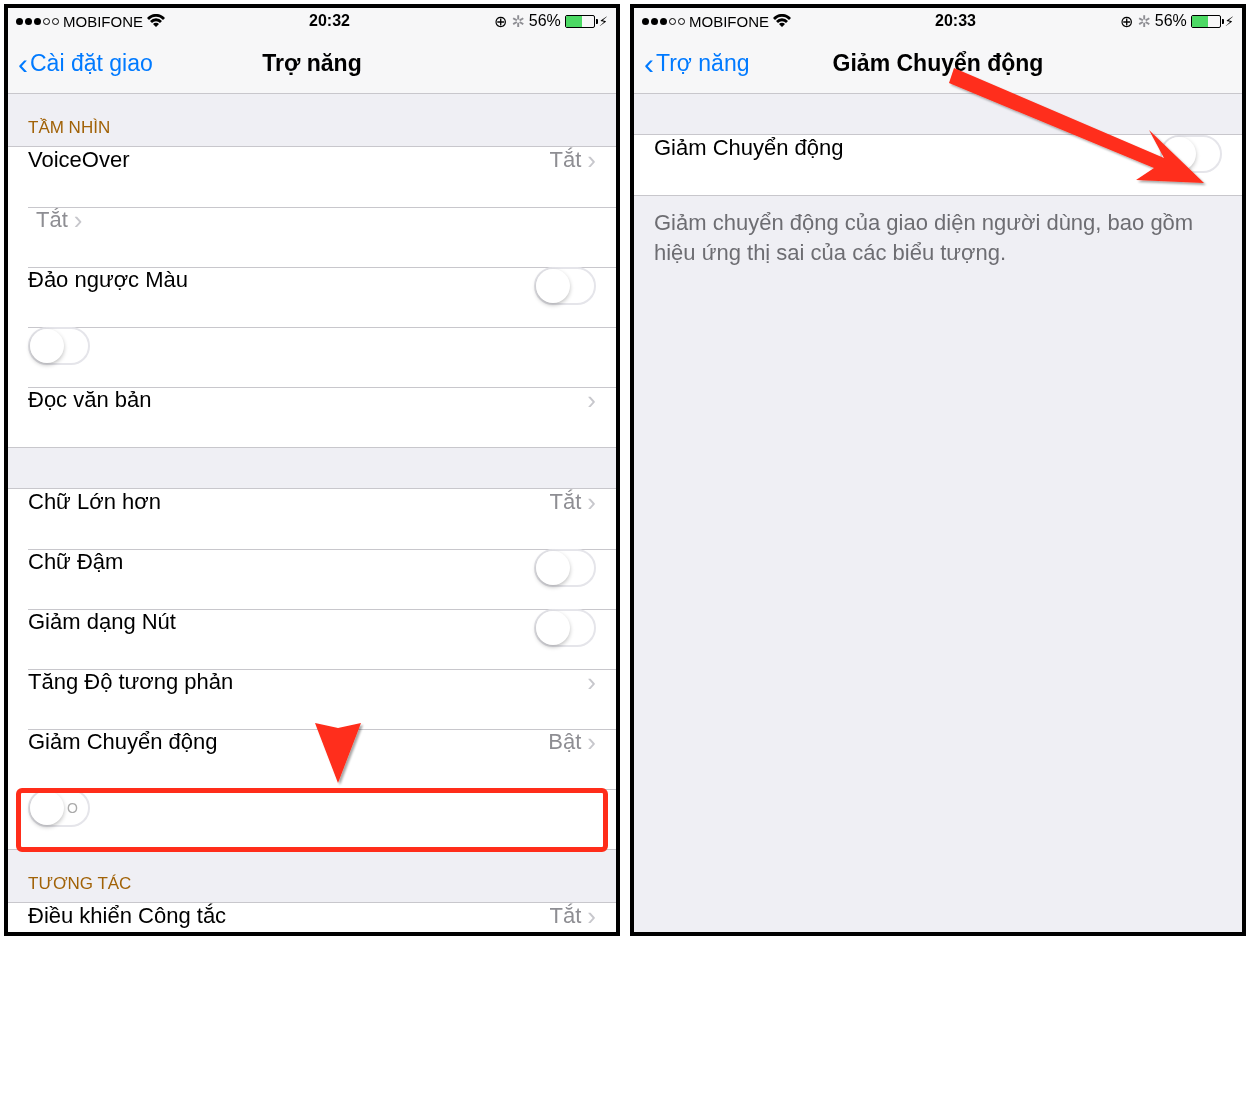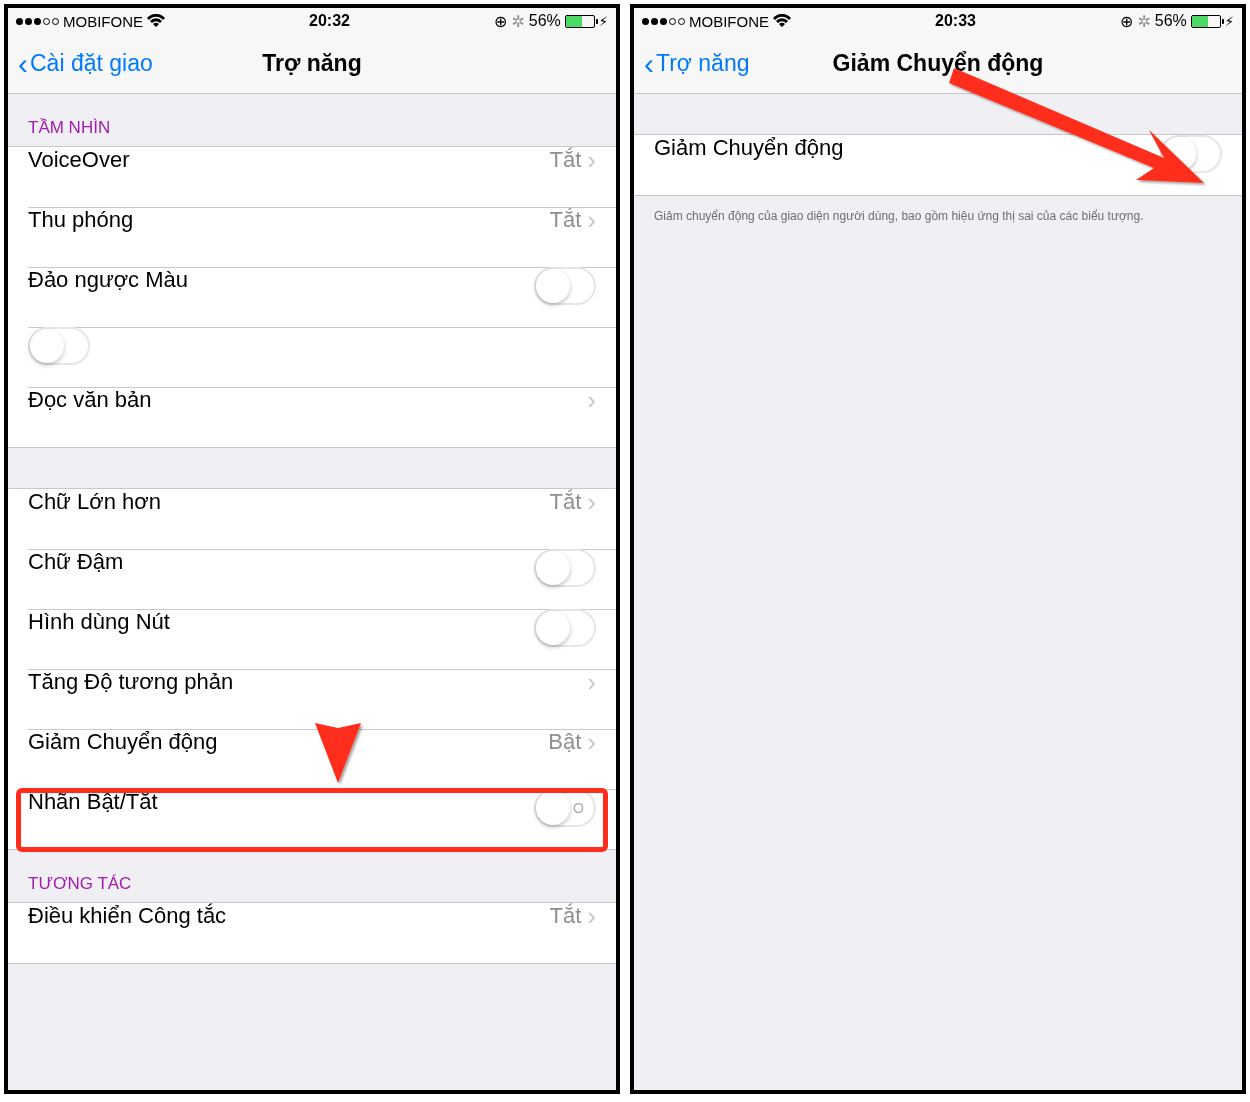--- a/index.html
+++ b/index.html
@@ -7,21 +7,21 @@
     font-family: -apple-system, "Helvetica Neue", Helvetica, Arial, sans-serif;
     background: #fff;
     display: flex;
     gap: 10px;
     padding: 4px;
     width: 1250px;
   }
   .phone {
     border: 4px solid #000;
     width: 617px;
-    height: 1090px;
+    height: 932px;
     background: #efeff4;
     display: flex;
     flex-direction: column;
     overflow: hidden;
     position: relative;
   }
   .status-bar {
     height: 26px;
     background: #f7f7f8;
     display: flex;
@@ -63,21 +63,21 @@
   }
   .chev-left { font-size: 30px; line-height: 1; font-weight: 300; margin-right: 2px; }
   .nav-title {
     position: absolute; left: 0; right: 0; text-align: center;
     font-size: 23px; font-weight: 600; pointer-events: none;
   }
   .content { flex: 1; overflow-y: hidden; }
   .section-header {
     padding: 24px 20px 8px;
     font-size: 17px;
-    color: #a21caf;
+    color: #a16207;
     text-transform: uppercase;
   }
   .group { background: #fff; border-top: 1px solid #c8c7cc; border-bottom: 1px solid #c8c7cc; }
   .row {
     display: flex; align-items: flex-start; padding: 0 20px;
     min-height: 60px; font-size: 22px; color: #000;
     position: relative;
     cursor: pointer;
   }
   .row + .row::before {
@@ -95,21 +95,21 @@
     width: 34px; height: 34px; background: #fff; border-radius: 50%;
     box-shadow: 0 2px 4px rgba(0,0,0,0.25); position: absolute; top: 0; left: 0;
   }
   .toggle.labeled .toggle-knob { right: 0; left: auto; }
   .toggle .o-label {
     position: absolute; right: 10px; top: 50%; transform: translateY(-50%);
     font-size: 14px; color: #aaa;
   }
   .spacer { height: 40px; }
   .footer-text {
-    padding: 12px 20px; font-size: 12px; color: #6d6d72; line-height: 1.35;
+    padding: 12px 20px; font-size: 22px; color: #6d6d72; line-height: 1.35;
   }
   
   .arrow { position: absolute; pointer-events: none; }
   .highlight-box {
     position: absolute; border: 5px solid #ff2d1a; border-radius: 6px;
     pointer-events: none;
   }
 </style>
 </head>
 <body>
@@ -153,21 +153,20 @@
 
   <div class="content">
     <div class="section-header">TẦM NHÌN</div>
     <div class="group">
       <div class="row">
         <span class="row-label">VoiceOver</span>
         <span class="row-value">Tắt</span>
         <span class="chev-right">›</span>
       </div>
       <div class="row">
-        <span class="row-label">Thu phóng</span>
         <span class="row-value">Tắt</span>
         <span class="chev-right">›</span>
       </div>
       <div class="row">
         <span class="row-label">Đảo ngược Màu</span>
         <div class="toggle">
             <div class="toggle-knob"></div>
           </div>
       </div>
       <div class="row">
@@ -189,36 +188,35 @@
         <span class="row-value">Tắt</span>
         <span class="chev-right">›</span>
       </div>
       <div class="row">
         <span class="row-label">Chữ Đậm</span>
         <div class="toggle">
             <div class="toggle-knob"></div>
           </div>
       </div>
       <div class="row">
-        <span class="row-label">Hình dùng Nút</span>
+        <span class="row-label">Giảm dạng Nút</span>
         <div class="toggle">
             <div class="toggle-knob"></div>
           </div>
       </div>
       <div class="row">
         <span class="row-label">Tăng Độ tương phản</span>
         <span class="chev-right">›</span>
       </div>
       <div class="row">
         <span class="row-label">Giảm Chuyển động</span>
         <span class="row-value">Bật</span>
         <span class="chev-right">›</span>
       </div>
       <div class="row">
-        <span class="row-label">Nhãn Bật/Tắt</span>
         <div class="toggle labeled">
           <span class="o-label">O</span>
           <div class="toggle-knob" style="left:0;right:auto;"></div>
         </div>
       </div>
     </div>
 
     <div class="section-header">TƯƠNG TÁC</div>
     <div class="group">
       <div class="row">

